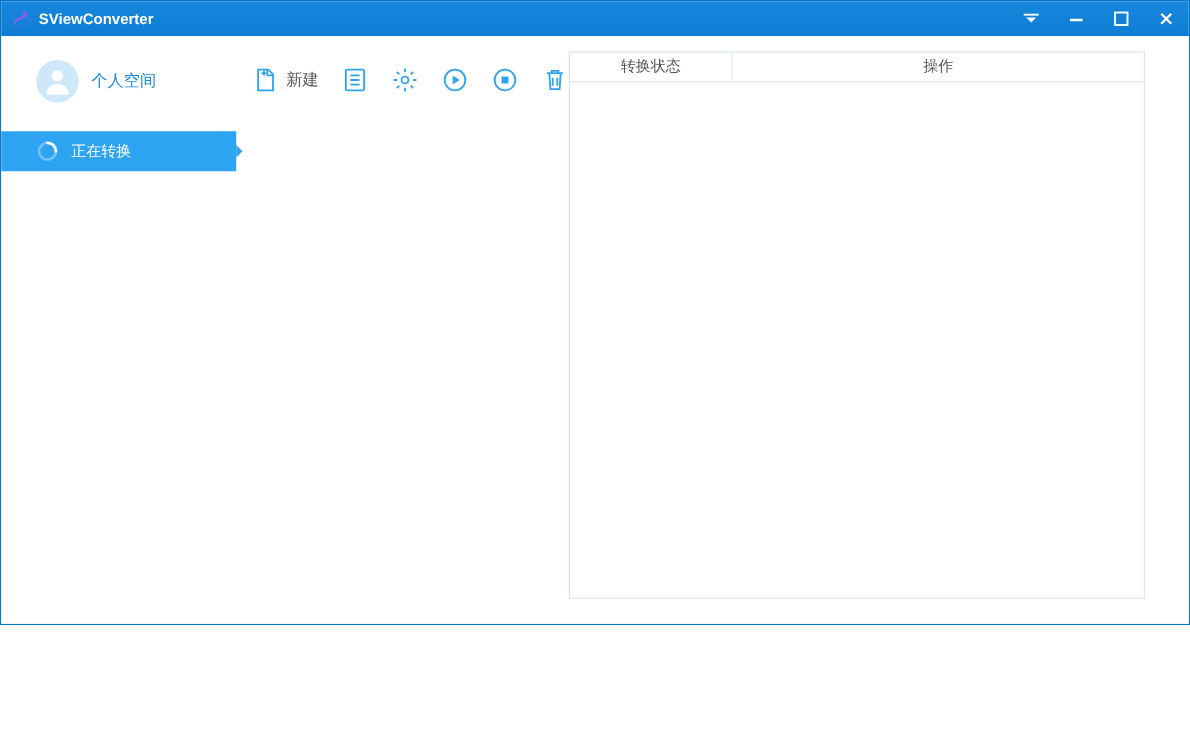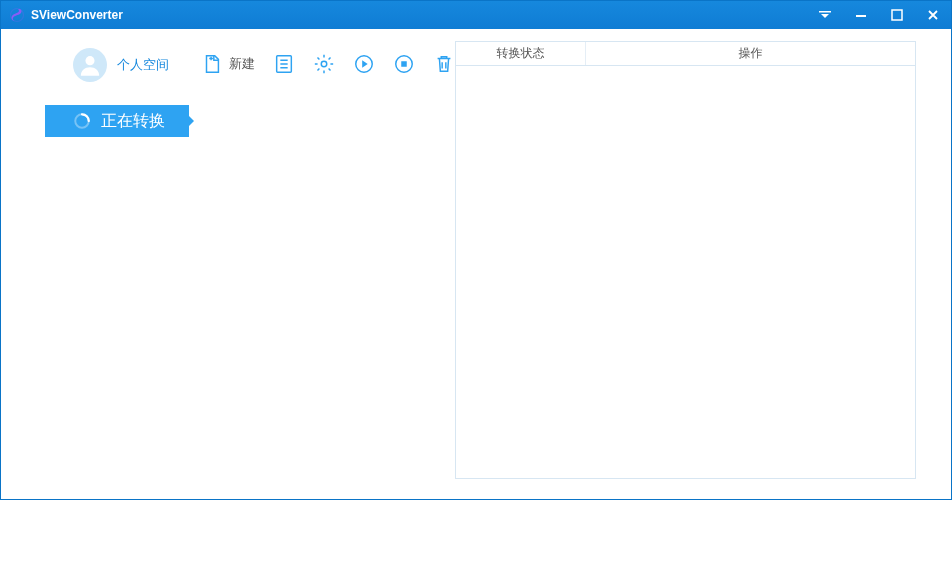--- a/index.html
+++ b/index.html
@@ -5,29 +5,29 @@
     * { margin: 0; padding: 0; box-sizing: border-box; }
     body { font-family: "Microsoft YaHei", Arial, sans-serif; font-size: 12px; background: #fff; }
     .window { width: 952px; height: 500px; border: 1px solid #0a74c7; display: flex; flex-direction: column; position: relative; }
     .titlebar { height: 28px; background: linear-gradient(#1688dd, #0f7cd4); display: flex; align-items: center; color: #fff; padding-left: 8px; }
     .titlebar .app-icon { width: 16px; height: 16px; margin-right: 6px; }
     .titlebar .title { font-size: 12px; font-weight: bold; flex: 0 0 auto; }
     .titlebar .spacer { flex: 1 1 auto; }
     .win-btn { width: 36px; height: 28px; display: flex; align-items: center; justify-content: center; cursor: pointer; }
     .win-btn svg { display: block; }
     .body { flex: 1 1 auto; display: flex; background: #fff; }
-    .sidebar { width: 188px; display: flex; flex-direction: column; padding-top: 14px; padding-left: 44px; }
+    .sidebar { width: 188px; display: flex; flex-direction: column; padding-top: 14px; }
     .profile { display: flex; align-items: center; padding-left: 28px; height: 44px; margin-bottom: 18px; }
     .avatar { width: 34px; height: 34px; border-radius: 50%; background: #cfe8f9; display: flex; align-items: center; justify-content: center; margin-right: 10px; }
     .profile-label { color: #1688dd; font-size: 13px; }
     .side-item { height: 32px; display: flex; align-items: center; padding-left: 28px; position: relative; cursor: pointer; color: #555; }
     .side-item .side-icon { width: 18px; height: 18px; margin-right: 10px; display: flex; align-items: center; justify-content: center; }
     .side-item.active { background: #2ea3f2; color: #fff; }
     .side-item.active::after { content: ""; position: absolute; right: -10px; top: 50%; margin-top: -5px; border: 5px solid transparent; border-left-color: #2ea3f2; }
-    .side-item .label { font-size: 16px; }
+    .side-item .label { font-size: 12px; }
     .main { flex: 1 1 auto; display: flex; flex-direction: row; padding: 12px 35px 20px 6px; }
     .toolbar { height: 46px; display: flex; align-items: center; gap: 18px; padding-left: 6px; }
     .tool-btn { display: flex; align-items: center; color: #2ea3f2; cursor: pointer; }
     .tool-btn .icon { width: 22px; height: 22px; display: flex; align-items: center; justify-content: center; }
     .tool-btn .tlabel { margin-left: 6px; font-size: 13px; color: #555; }
     .table-wrap { flex: 1 1 auto; border: 1px solid #d7e6f2; background: #fff; display: flex; flex-direction: column; }
     .thead { height: 24px; border-bottom: 1px solid #d7e6f2; display: flex; color: #555; }
     .th { border-right: 1px solid #e5eef6; display: flex; align-items: center; justify-content: center; font-size: 12px; }
     .th:last-child { border-right: none; }
     .col-name { flex: 0 0 250px; }

